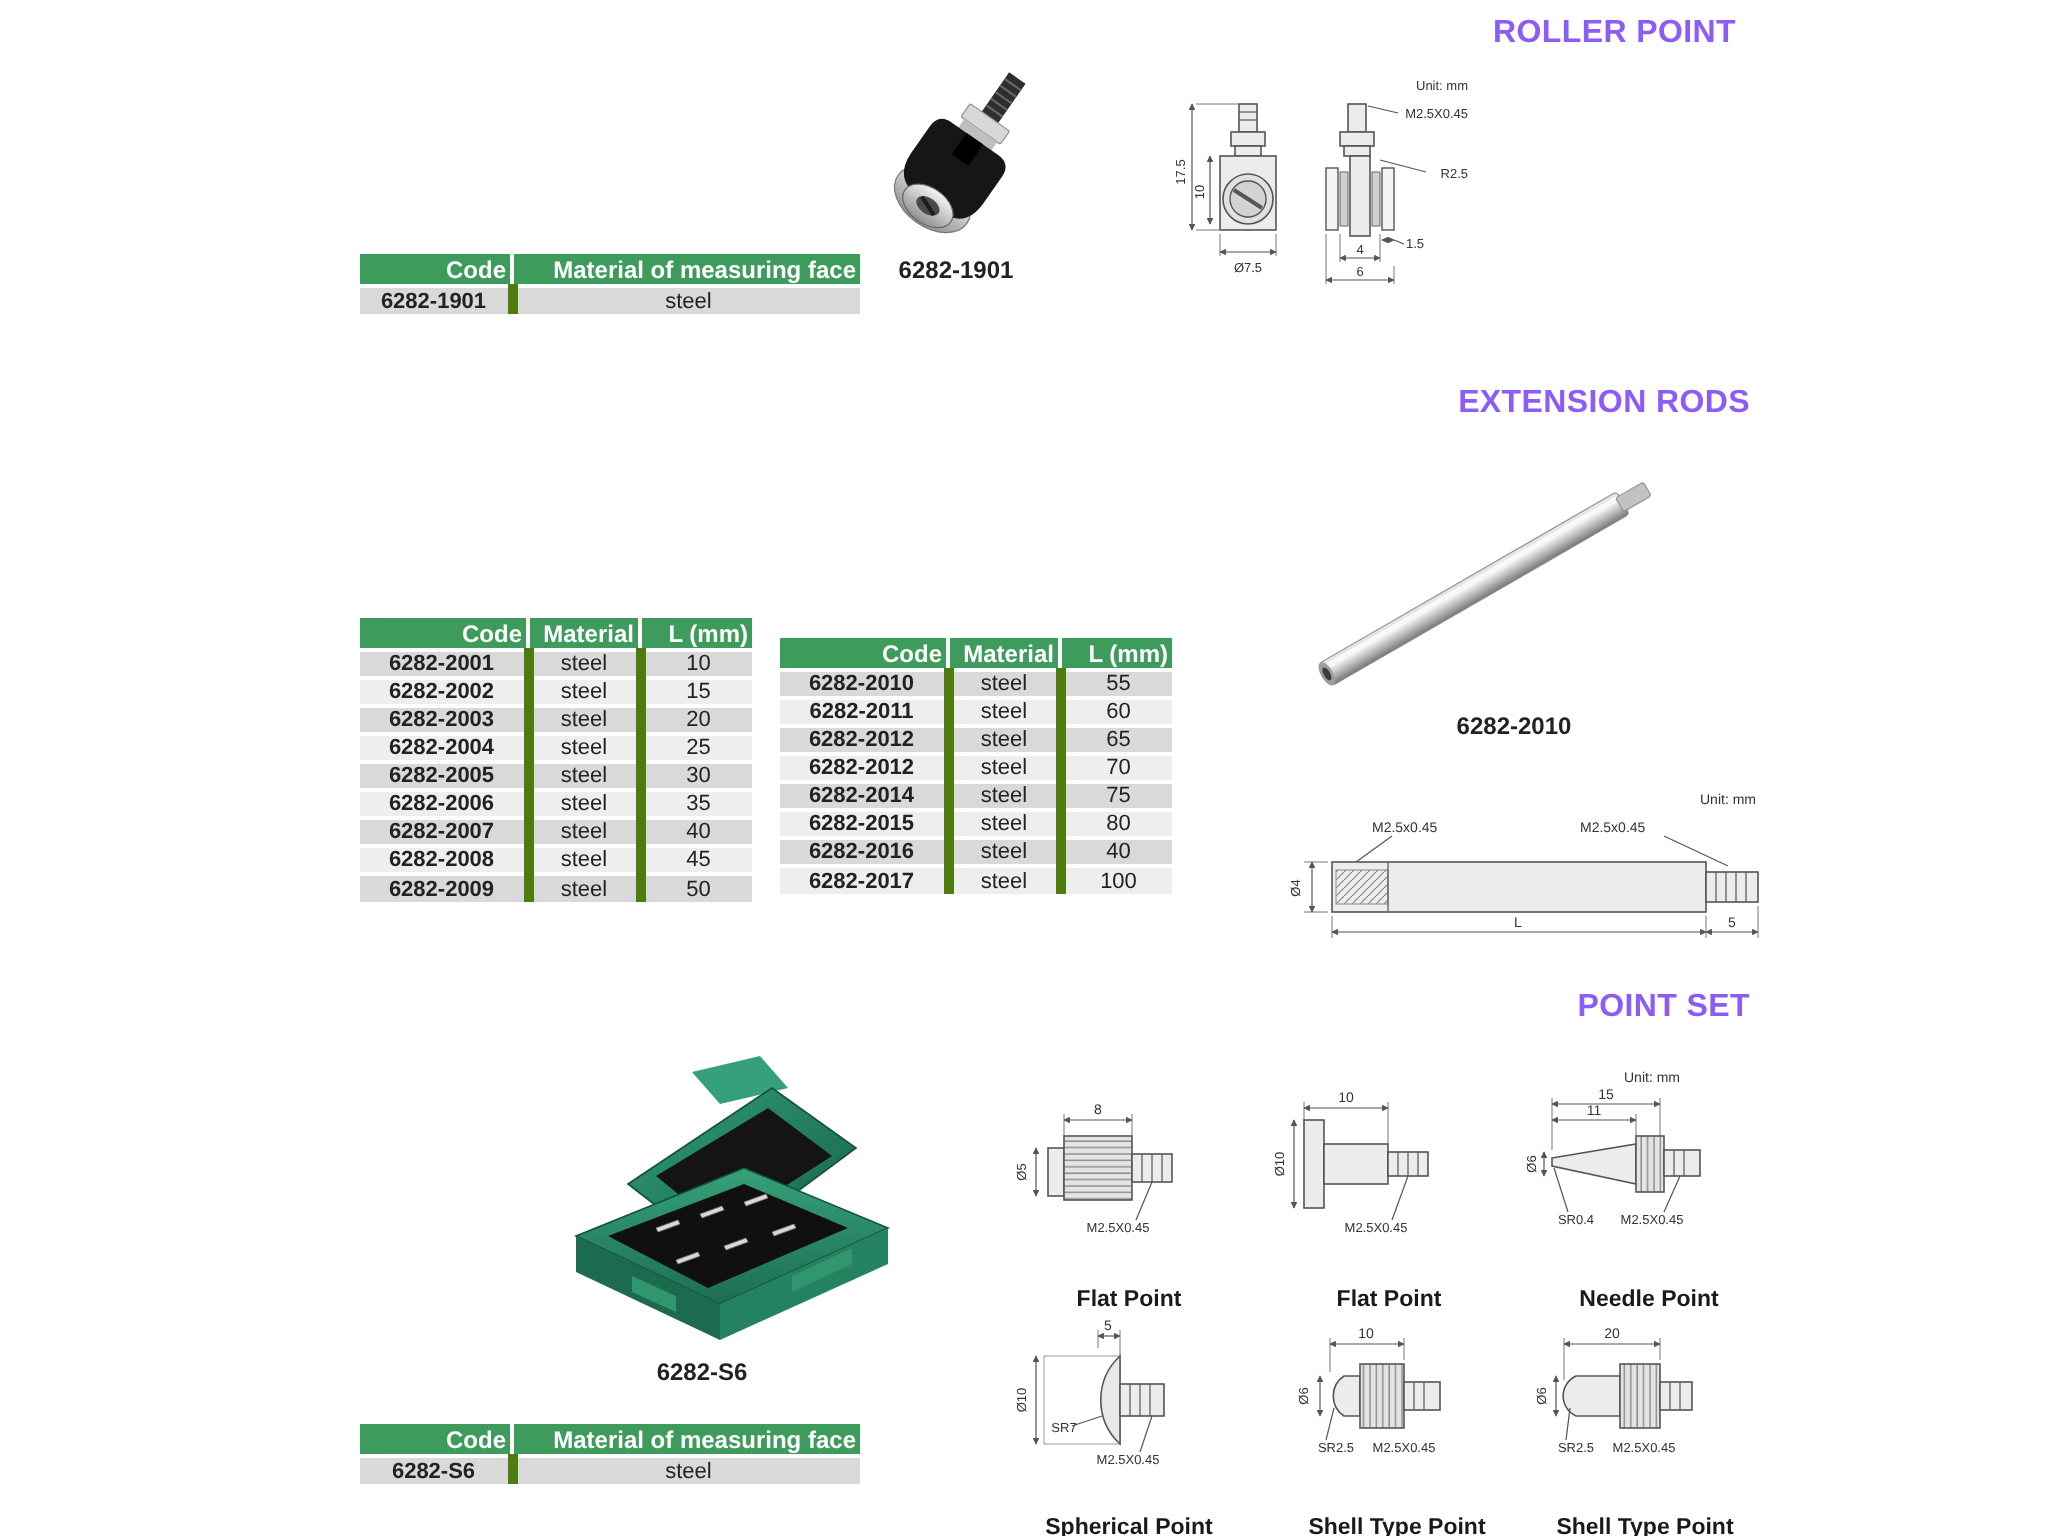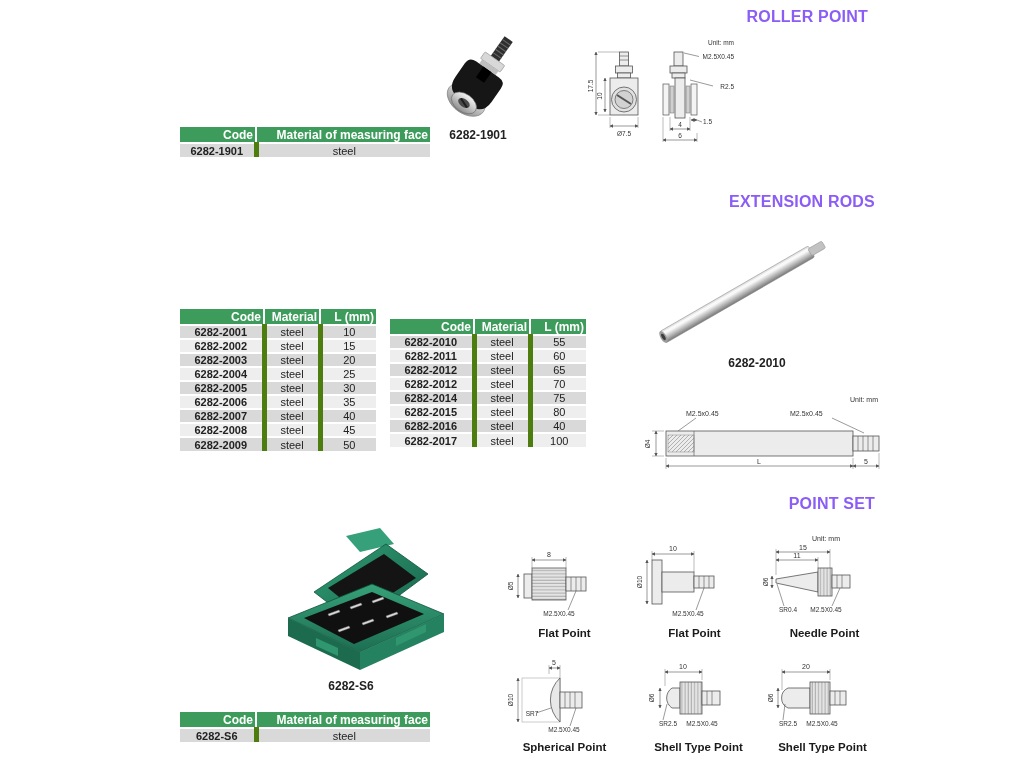--- a/index.html
+++ b/index.html
@@ -8,21 +8,21 @@
   .abs{position:absolute}
   .sec-title{position:absolute;font-size:16px;font-weight:bold;color:#8b5cf6;letter-spacing:.2px}
   .photo-label{position:absolute;font-size:12px;font-weight:bold;color:#222;text-align:center}
   .tbl{position:absolute;border-collapse:collapse;table-layout:fixed;font-size:11px;color:#222}
   .tbl th{background:#3d9c5b;color:#fff;font-weight:bold;height:16px;border-left:2px solid #fff;text-align:right;padding:0 2px;font-size:12px}
   .tbl th:first-child{border-left:none}
   .tbl td{background:#d9d9d9;text-align:center;height:14px;border-left:5px solid #4d7c0f;border-top:2px solid #fff;padding:0 2px}
   .tbl td:first-child{border-left:none;font-weight:bold}
   .tbl tbody tr:nth-child(even) td{background:#eeeeee}
   .pt-cell{position:absolute;width:125px;text-align:center}
-  .pt-label{font-size:11.5px;font-weight:bold;color:#1a1a1a;margin-top:1px}
+  .pt-label{font-size:11.5px;font-weight:bold;color:#1a1a1a;margin-top:17px}
   .dim{font-family:"Liberation Sans",sans-serif;font-size:7px;fill:#333}
   .dim65{font-size:6.5px}
   .dln{stroke:#555;stroke-width:.6;fill:none}
   .ext{stroke:#777;stroke-width:.5;fill:none}
   .part{fill:#ececec;stroke:#555;stroke-width:.8}
   .thin{fill:none;stroke:#999;stroke-width:.5}
 </style>
 </head>
 <body>
 

